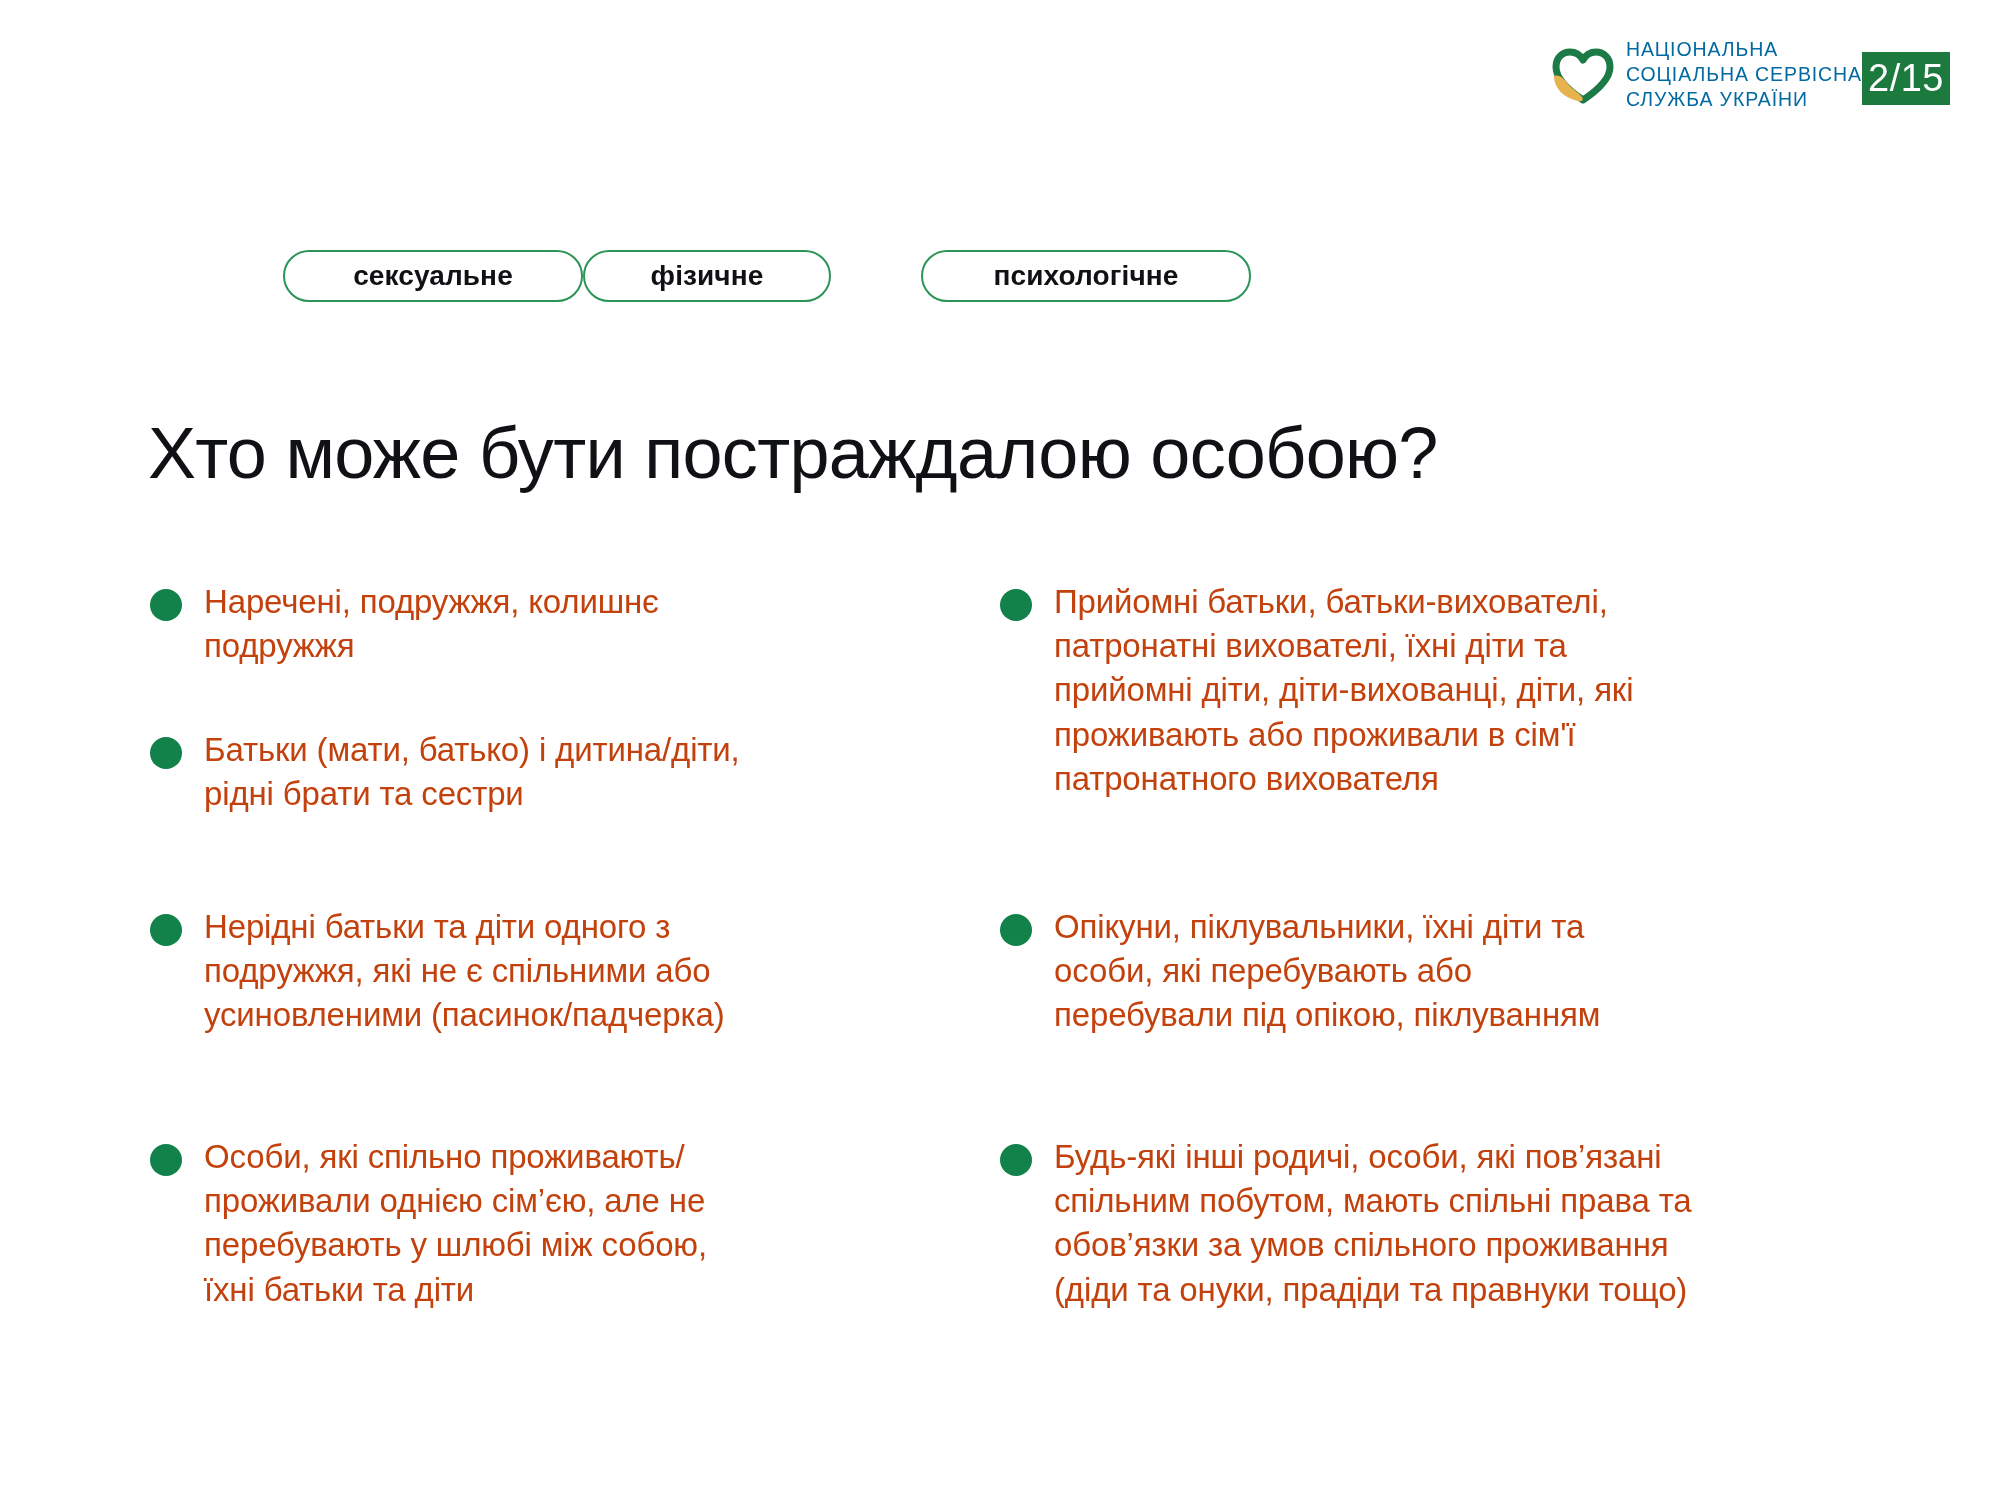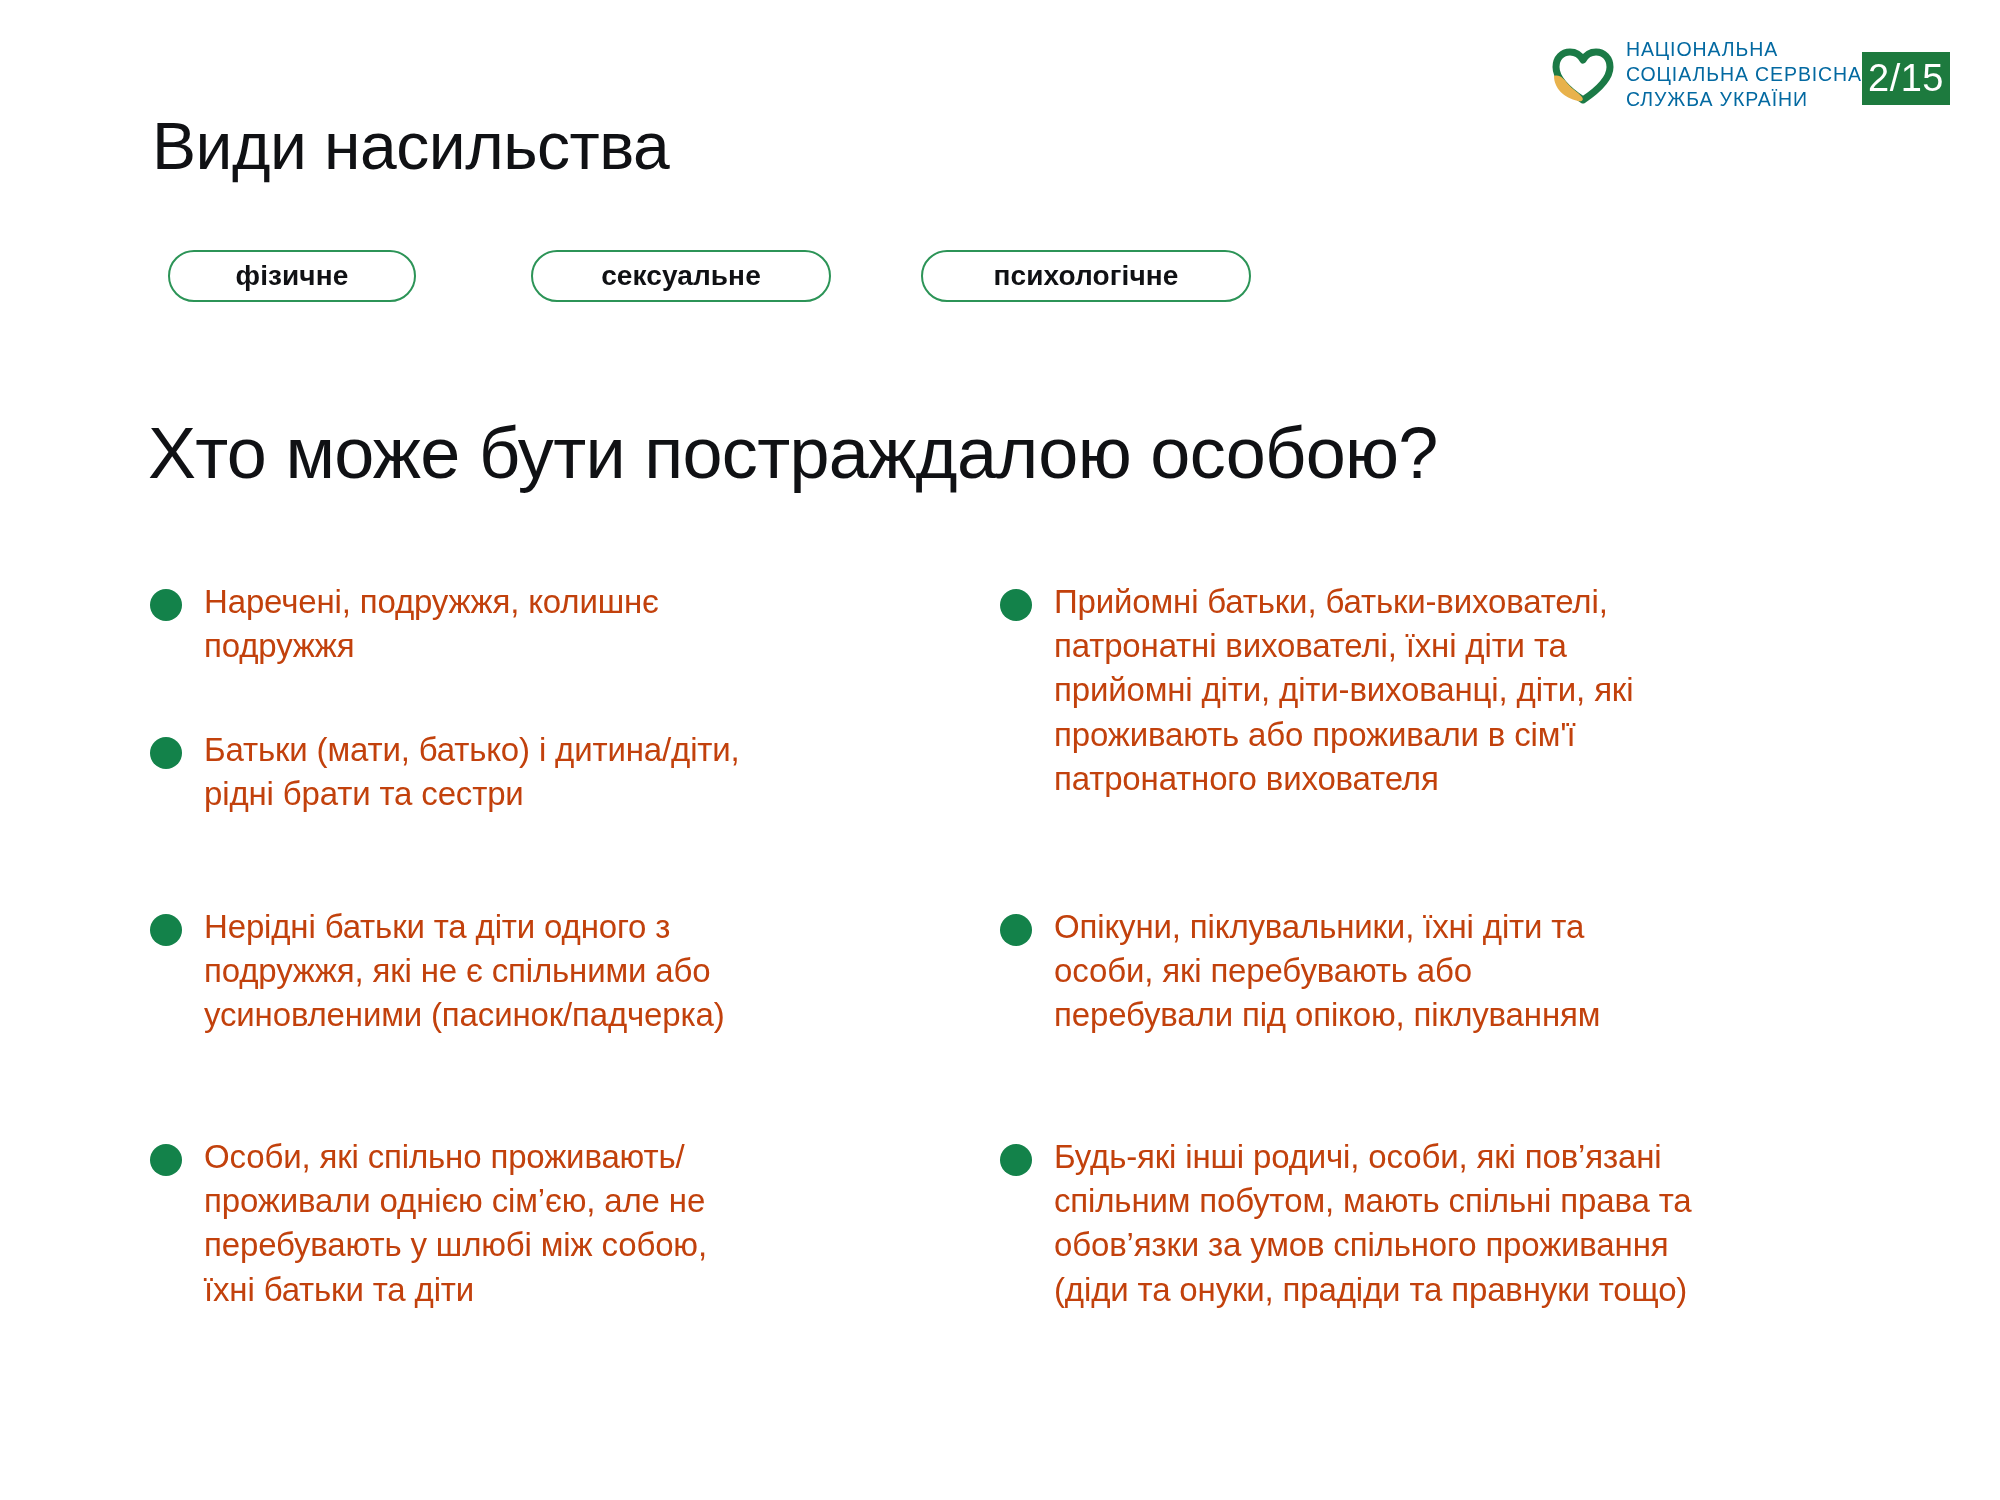--- a/index.html
+++ b/index.html
@@ -186,25 +186,24 @@
     </svg>
     <div class="brand-words">
       <div class="brand-line">НАЦІОНАЛЬНА</div>
       <div class="brand-line">СОЦІАЛЬНА СЕРВІСНА</div>
       <div class="brand-line">СЛУЖБА УКРАЇНИ</div>
     </div>
   </div>
 
   <div class="page-badge">2/15</div>
 
-  <div class="slide-title">Види насильства</div>
 
   <div class="pill-row">
+    <div class="pill pill-1">сексуальне</div>
     <div class="pill pill-0">фізичне</div>
-    <div class="pill pill-1">сексуальне</div>
     <div class="pill pill-2">психологічне</div>
   </div>
 
   <div class="question">Хто може бути постраждалою особою?</div>
 
   <div class="columns">
 
     <div class="col col-left">
       <div class="bullet b0">
         <span class="dot"></span>

